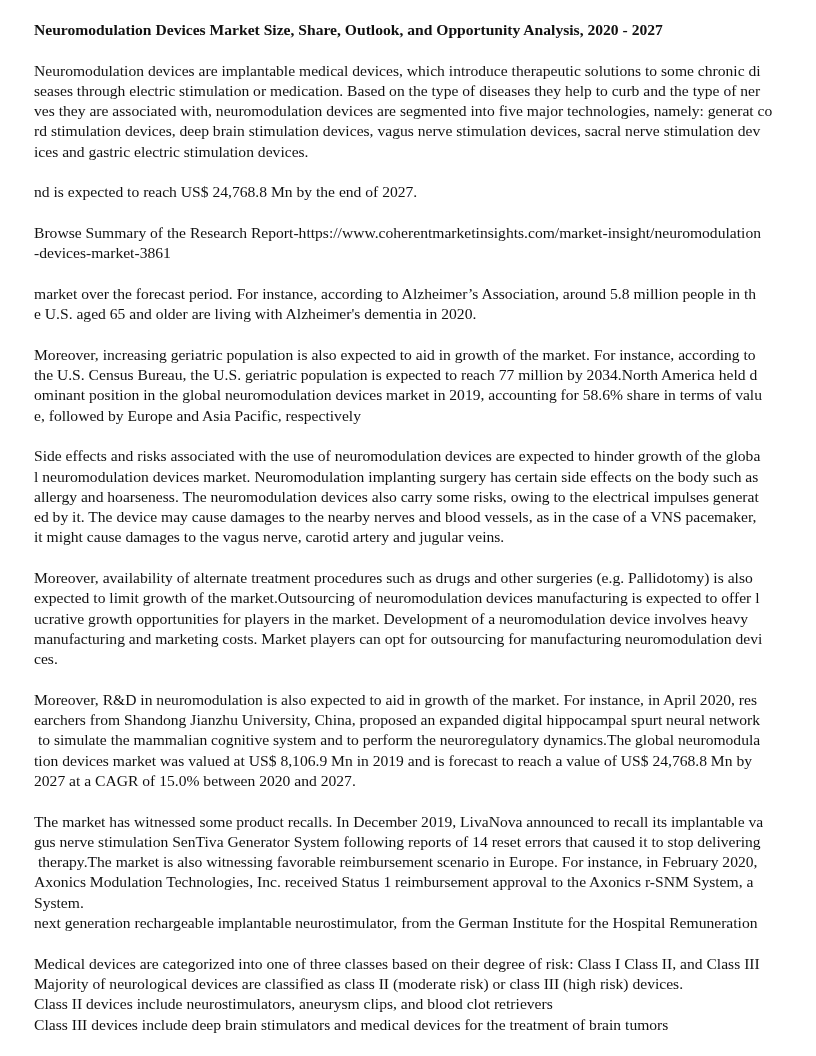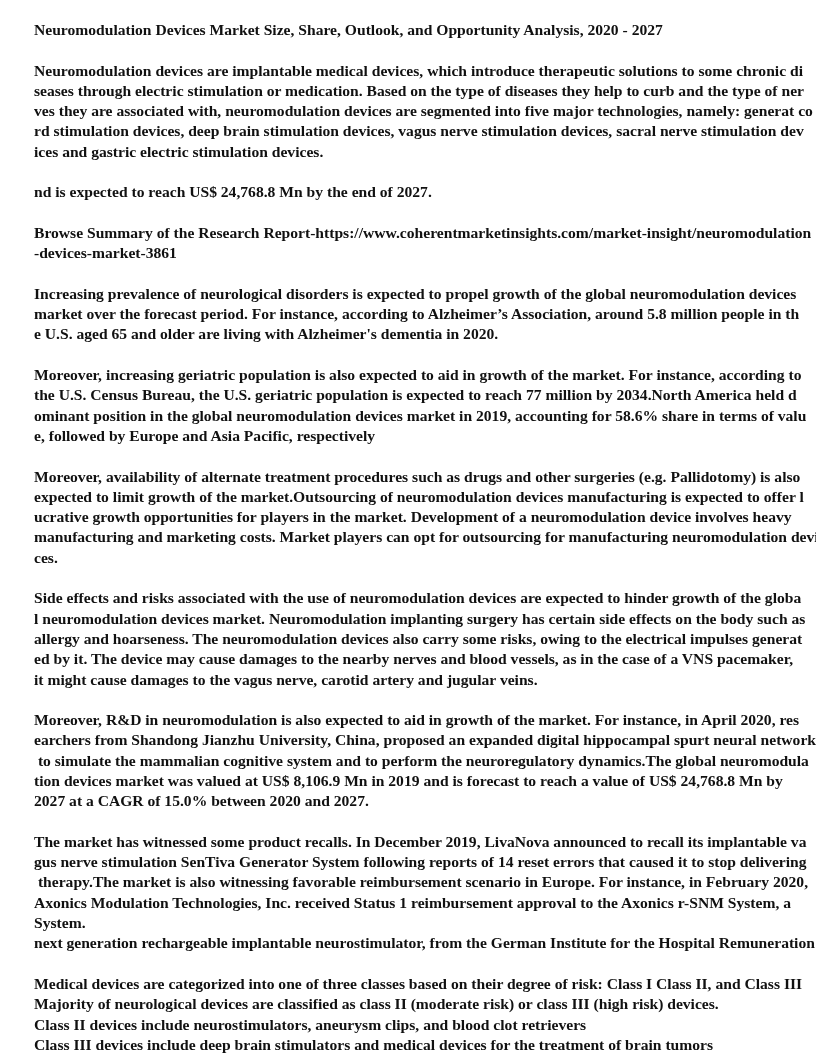--- a/index.html
+++ b/index.html
@@ -19,21 +19,20 @@
       top: 20px;
       width: 760px;
       font-family: "Liberation Serif", "DejaVu Serif", serif;
       font-size: 15.6px;
       line-height: 20.3px;
       color: #111111;
     }
     .line {
       display: block;
       white-space: pre;
-      font-weight: bold;
     }
     .title {
       margin: 0 0 20.3px 0;
       font-weight: bold;
       font-size: 15.6px;
     }
     .para {
       margin: 0 0 20.3px 0;
     }
     .para.tight {
@@ -54,43 +53,42 @@
         <span class="line">ices and gastric electric stimulation devices.</span>
       </p>
       <p class="para">
         <span class="line">nd is expected to reach US$ 24,768.8 Mn by the end of 2027.</span>
       </p>
       <p class="para">
         <span class="line">Browse Summary of the Research Report-https://www.coherentmarketinsights.com/market-insight/neuromodulation</span>
         <span class="line">-devices-market-3861</span>
       </p>
       <p class="para">
-        <span class="line">Increasing prevalence of neurological disorders is expected to propel growth of the global neuromodulation devices</span>
         <span class="line">market over the forecast period. For instance, according to Alzheimer’s Association, around 5.8 million people in th</span>
         <span class="line">e U.S. aged 65 and older are living with Alzheimer's dementia in 2020.</span>
       </p>
       <p class="para">
         <span class="line">Moreover, increasing geriatric population is also expected to aid in growth of the market. For instance, according to</span>
         <span class="line">the U.S. Census Bureau, the U.S. geriatric population is expected to reach 77 million by 2034.North America held d</span>
         <span class="line">ominant position in the global neuromodulation devices market in 2019, accounting for 58.6% share in terms of valu</span>
         <span class="line">e, followed by Europe and Asia Pacific, respectively</span>
       </p>
       <p class="para">
+        <span class="line">Side effects and risks associated with the use of neuromodulation devices are expected to hinder growth of the globa</span>
+        <span class="line">l neuromodulation devices market. Neuromodulation implanting surgery has certain side effects on the body such as</span>
+        <span class="line">allergy and hoarseness. The neuromodulation devices also carry some risks, owing to the electrical impulses generat</span>
+        <span class="line">ed by it. The device may cause damages to the nearby nerves and blood vessels, as in the case of a VNS pacemaker,</span>
+        <span class="line">it might cause damages to the vagus nerve, carotid artery and jugular veins.</span>
+      </p>
+      <p class="para">
         <span class="line">Moreover, availability of alternate treatment procedures such as drugs and other surgeries (e.g. Pallidotomy) is also</span>
         <span class="line">expected to limit growth of the market.Outsourcing of neuromodulation devices manufacturing is expected to offer l</span>
         <span class="line">ucrative growth opportunities for players in the market. Development of a neuromodulation device involves heavy</span>
         <span class="line">manufacturing and marketing costs. Market players can opt for outsourcing for manufacturing neuromodulation devi</span>
         <span class="line">ces.</span>
-      </p>
-      <p class="para">
-        <span class="line">Side effects and risks associated with the use of neuromodulation devices are expected to hinder growth of the globa</span>
-        <span class="line">l neuromodulation devices market. Neuromodulation implanting surgery has certain side effects on the body such as</span>
-        <span class="line">allergy and hoarseness. The neuromodulation devices also carry some risks, owing to the electrical impulses generat</span>
-        <span class="line">ed by it. The device may cause damages to the nearby nerves and blood vessels, as in the case of a VNS pacemaker,</span>
-        <span class="line">it might cause damages to the vagus nerve, carotid artery and jugular veins.</span>
       </p>
       <p class="para">
         <span class="line">Moreover, R&amp;D in neuromodulation is also expected to aid in growth of the market. For instance, in April 2020, res</span>
         <span class="line">earchers from Shandong Jianzhu University, China, proposed an expanded digital hippocampal spurt neural network</span>
         <span class="line"> to simulate the mammalian cognitive system and to perform the neuroregulatory dynamics.The global neuromodula</span>
         <span class="line">tion devices market was valued at US$ 8,106.9 Mn in 2019 and is forecast to reach a value of US$ 24,768.8 Mn by</span>
         <span class="line">2027 at a CAGR of 15.0% between 2020 and 2027.</span>
       </p>
       <p class="para">
         <span class="line">The market has witnessed some product recalls. In December 2019, LivaNova announced to recall its implantable va</span>

